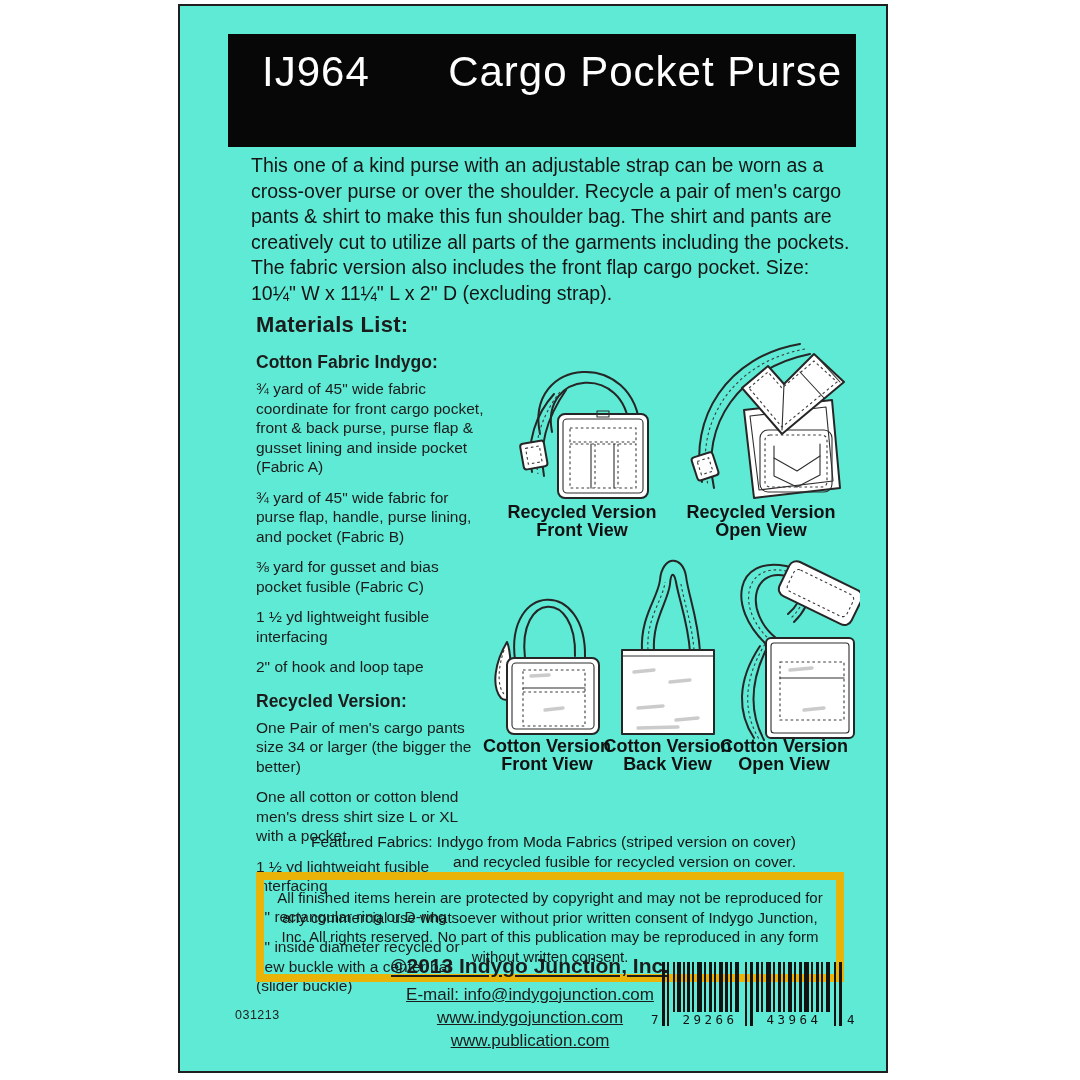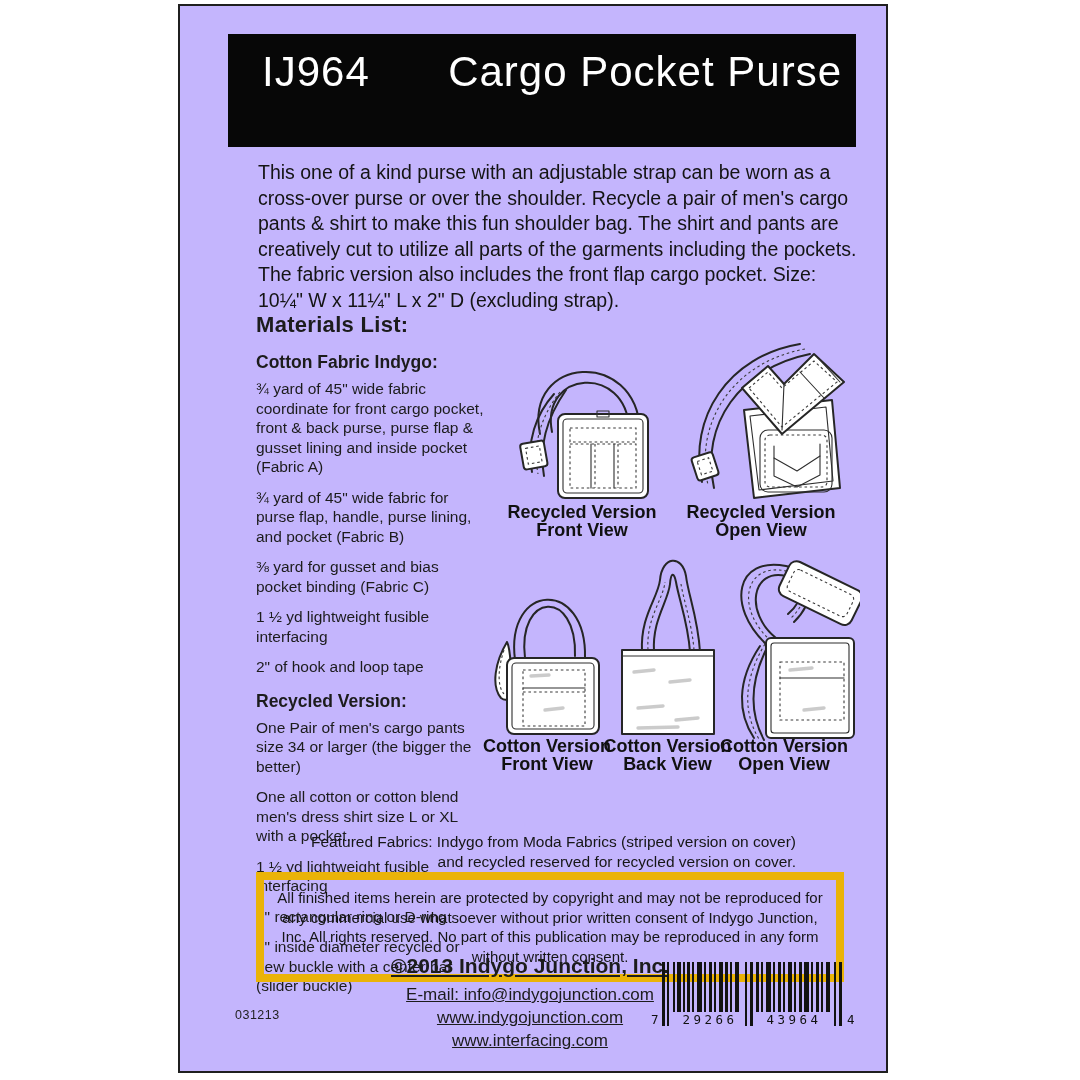--- a/index.html
+++ b/index.html
@@ -2,36 +2,36 @@
 <html><head>
 <meta charset="utf-8">
 <style>
   html,body{margin:0;padding:0;}
   body{
     width:1080px;height:1080px;background:#ffffff;position:relative;
     font-family:"Liberation Sans", sans-serif;color:#1c1c1c;overflow:hidden;
   }
   .page{
     position:absolute;left:178px;top:4px;width:706px;height:1065px;
-    background:#c4b5fd;border:2px solid #1f1f1f;
+    background:#5eead4;border:2px solid #1f1f1f;
   }
   
   .header-bar{
     position:absolute;left:48px;top:28px;width:628px;height:113px;
     background:#070707;color:#ffffff;
   }
   .header-code{
     position:absolute;left:34px;top:14px;font-size:42px;letter-spacing:1px;
   }
   .header-title{
     position:absolute;right:14px;top:14px;font-size:42px;letter-spacing:1px;white-space:nowrap;
   }
   
   .description{
-    position:absolute;left:70px;top:146px;width:606px;margin:8px;
+    position:absolute;left:70px;top:146px;width:606px;margin:1px;
     font-size:19.5px;line-height:25.5px;color:#141414;
   }
   
   .materials{position:absolute;left:76px;top:306px;width:230px;}
   .materials h2{margin:0 0 10px 0;font-size:22px;font-weight:bold;letter-spacing:.3px;}
   .materials h3{margin:14px 0 6px 0;font-size:17.5px;font-weight:bold;}
   .materials p{margin:0 0 11px 0;font-size:15.5px;line-height:19.5px;}
   
   .fig{position:absolute;}
   .fig svg{display:block;}
@@ -75,21 +75,21 @@
     <span class="header-title">Cargo Pocket Purse</span>
   </div>
 
   <p class="description">This one of a kind purse with an adjustable strap can be worn as a cross-over purse or over the shoulder. Recycle a pair of men's cargo pants &amp; shirt to make this fun shoulder bag. The shirt and pants are creatively cut to utilize all parts of the garments including the pockets. The fabric version also includes the front flap cargo pocket. Size:  10¼" W x 11¼" L x 2" D  (excluding strap).</p>
 
   <div class="materials">
     <h2>Materials List:</h2>
     <h3>Cotton Fabric Indygo:</h3>
     <p>¾ yard of 45" wide fabric coordinate for front cargo pocket, front &amp; back purse, purse flap &amp; gusset lining and inside pocket  (Fabric A)</p>
     <p>¾ yard of 45" wide fabric for purse flap, handle, purse lining, and pocket (Fabric B)</p>
-    <p>⅜ yard for gusset and bias pocket binding (Fabric C)</p>
+    <p>⅜ yard for gusset and bias pocket fusible (Fabric C)</p>
     <p>1 ½ yd lightweight fusible interfacing</p>
     <p>2" of  hook and loop tape</p>
     <h3>Recycled Version:</h3>
     <p>One Pair of men's cargo pants size 34 or larger (the bigger the better)</p>
     <p>One all cotton or cotton blend men's dress shirt size L or XL with a pocket.</p>
     <p>1 ½ yd lightweight fusible interfacing</p>
     <p>2" rectangular ring or D-ring</p>
     <p>2" inside diameter recycled or new buckle with a center bar (slider buckle)</p>
   </div>
 
@@ -209,32 +209,32 @@
     <div>Cotton Version</div>
     <div>Back View</div>
   </div>
   <div class="caption" style="left:528px;top:732px;width:152px;">
     <div>Cotton Version</div>
     <div>Open View</div>
   </div>
 
   <p class="featured">
     <span>Featured Fabrics: Indygo from Moda Fabrics (striped version on cover)</span><br>
-    <span>and recycled reserved for recycled version on cover.</span>
+    <span>and recycled fusible for recycled version on cover.</span>
   </p>
 
   <div class="legalbox">
     <span>All finished items herein are protected by copyright and may not be reproduced for any commercial use whatsoever without prior written consent of Indygo Junction, Inc. All rights reserved. No part of this publication may be reproduced in any form without written consent.</span>
   </div>
 
   <div class="footer-center">
     <p class="footer-copy">©2013 Indygo Junction, Inc.</p>
     <p class="footer-line">E-mail: info@indygojunction.com</p>
     <p class="footer-line">www.indygojunction.com</p>
-    <p class="footer-line">www.interfacing.com</p>
+    <p class="footer-line">www.publication.com</p>
   </div>
 
   <span class="datecode">031213</span>
 
   <div class="barcode">
     <svg width="215" height="70" viewBox="0 0 215 70">
       <g id="barcode-bars">
           <rect x="14" y="0" width="3" height="64"></rect>
           <rect x="19" y="0" width="2" height="64"></rect>
           <rect x="97" y="0" width="2" height="64"></rect>

